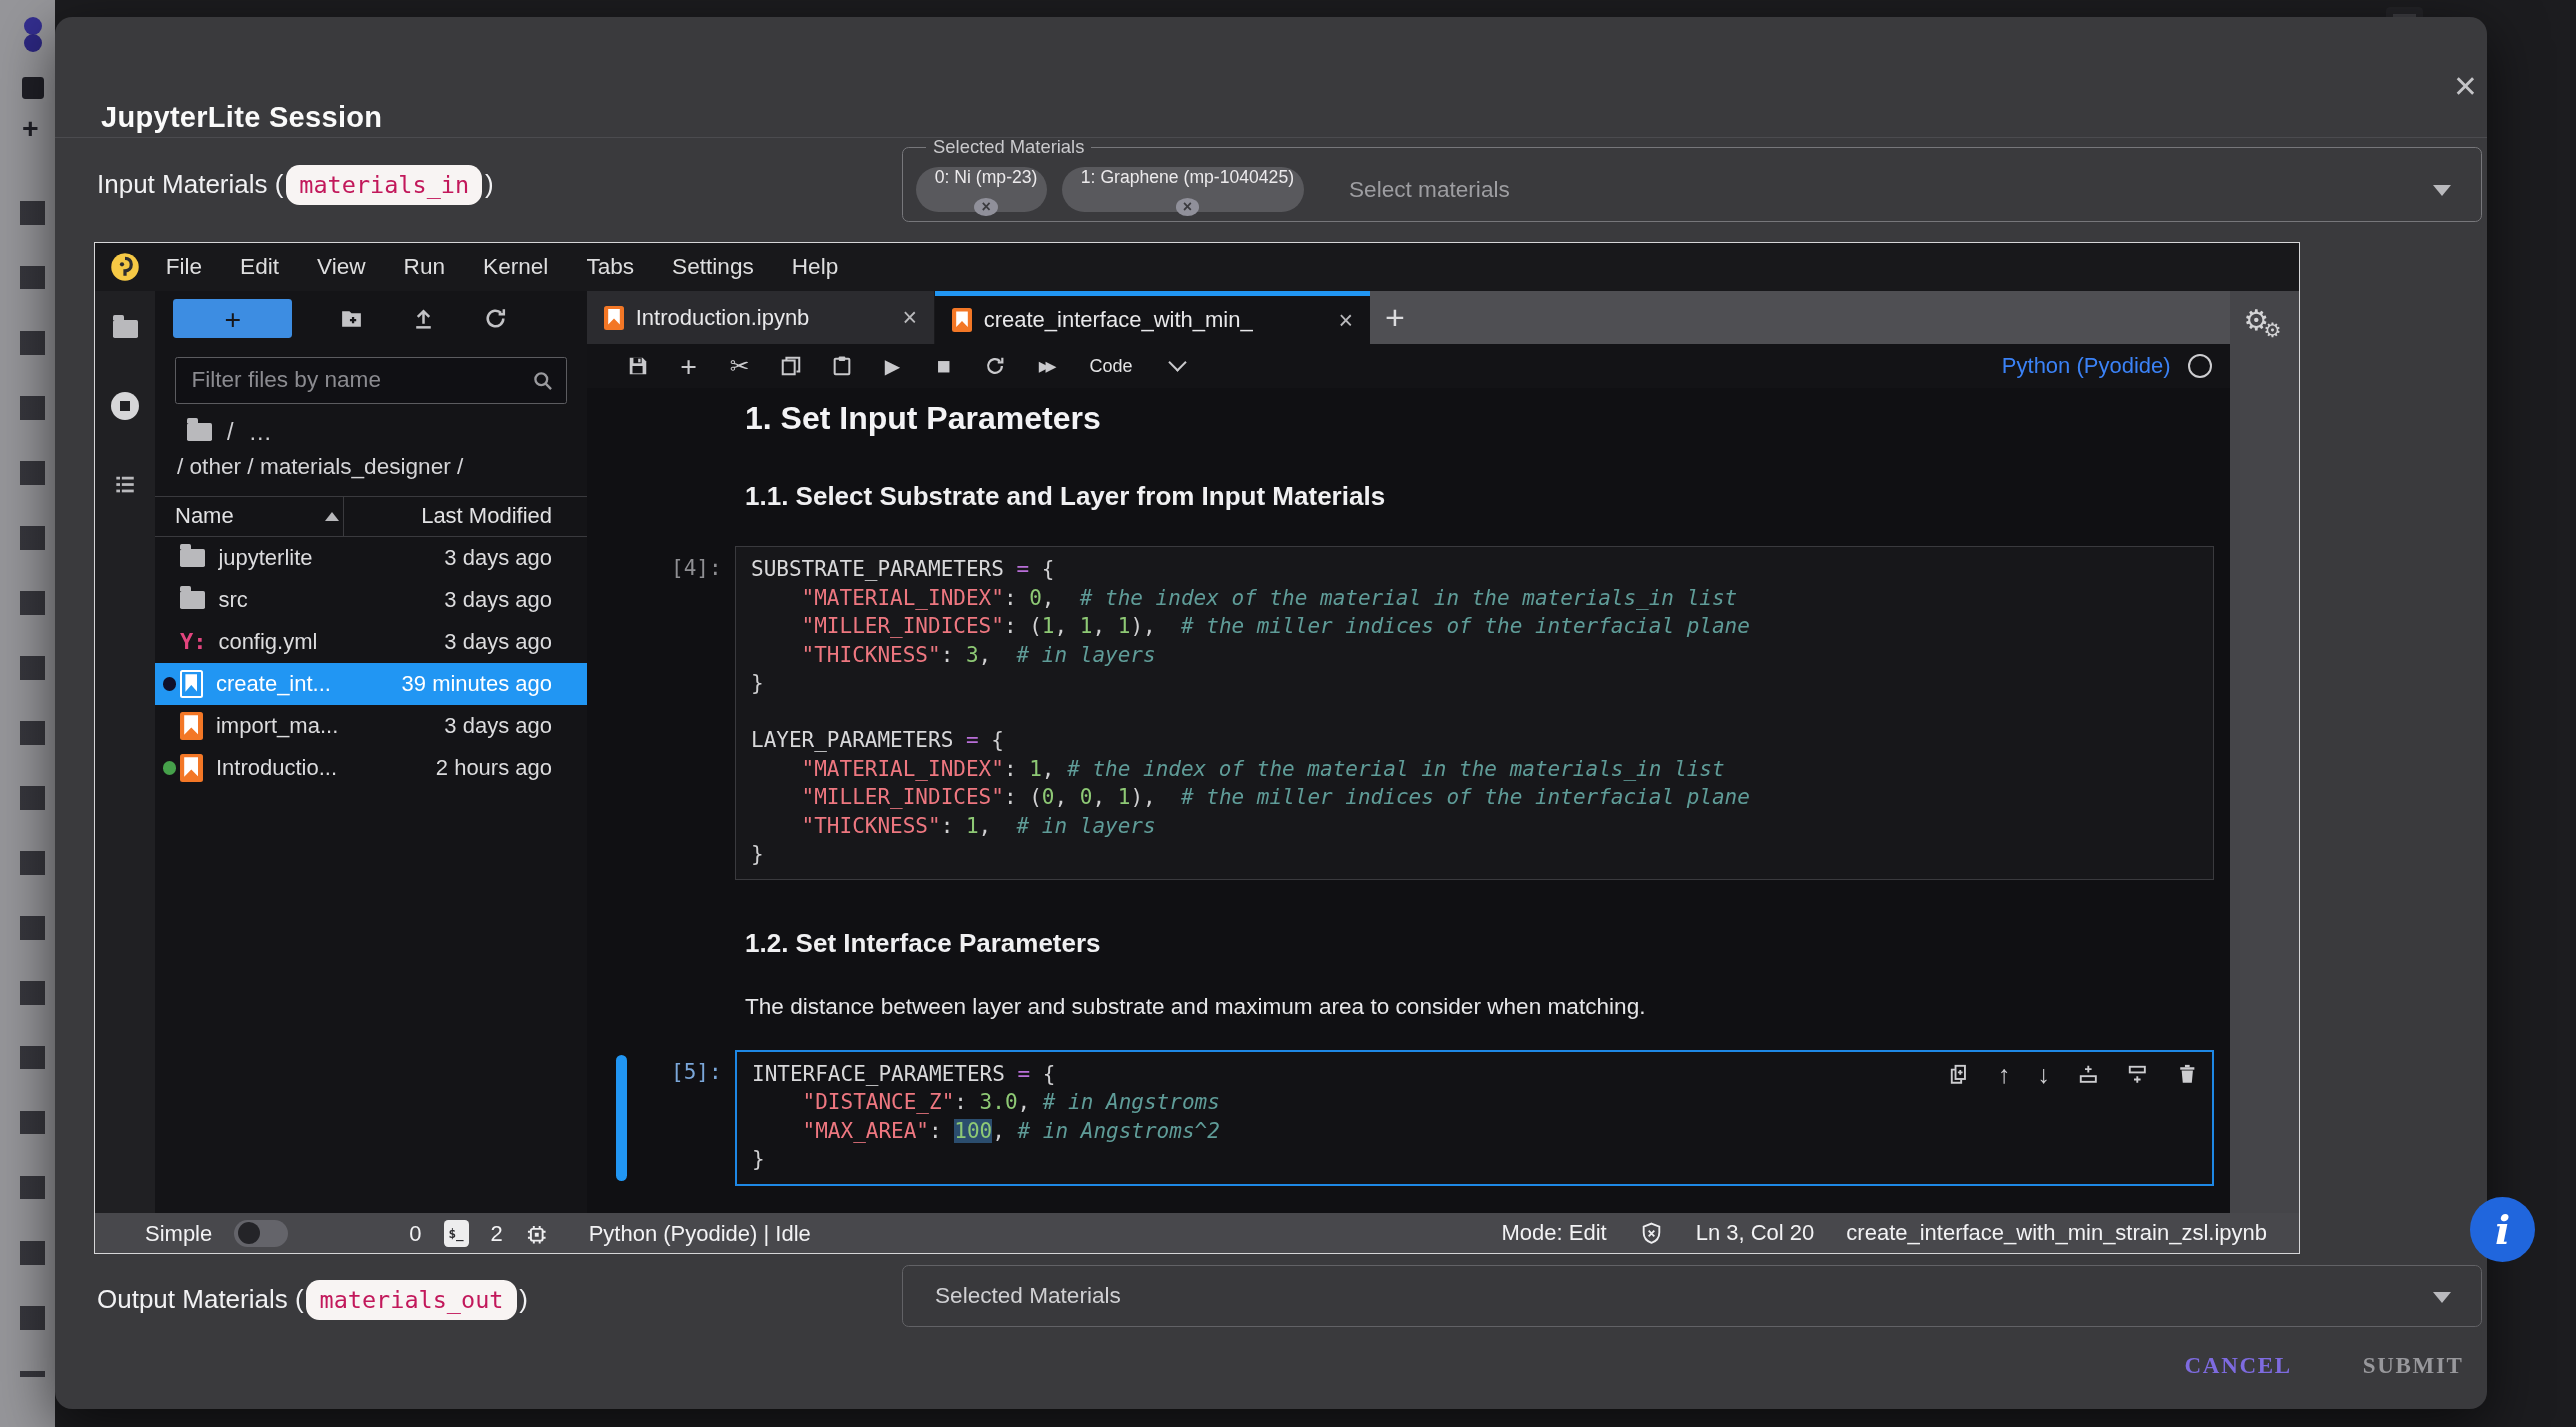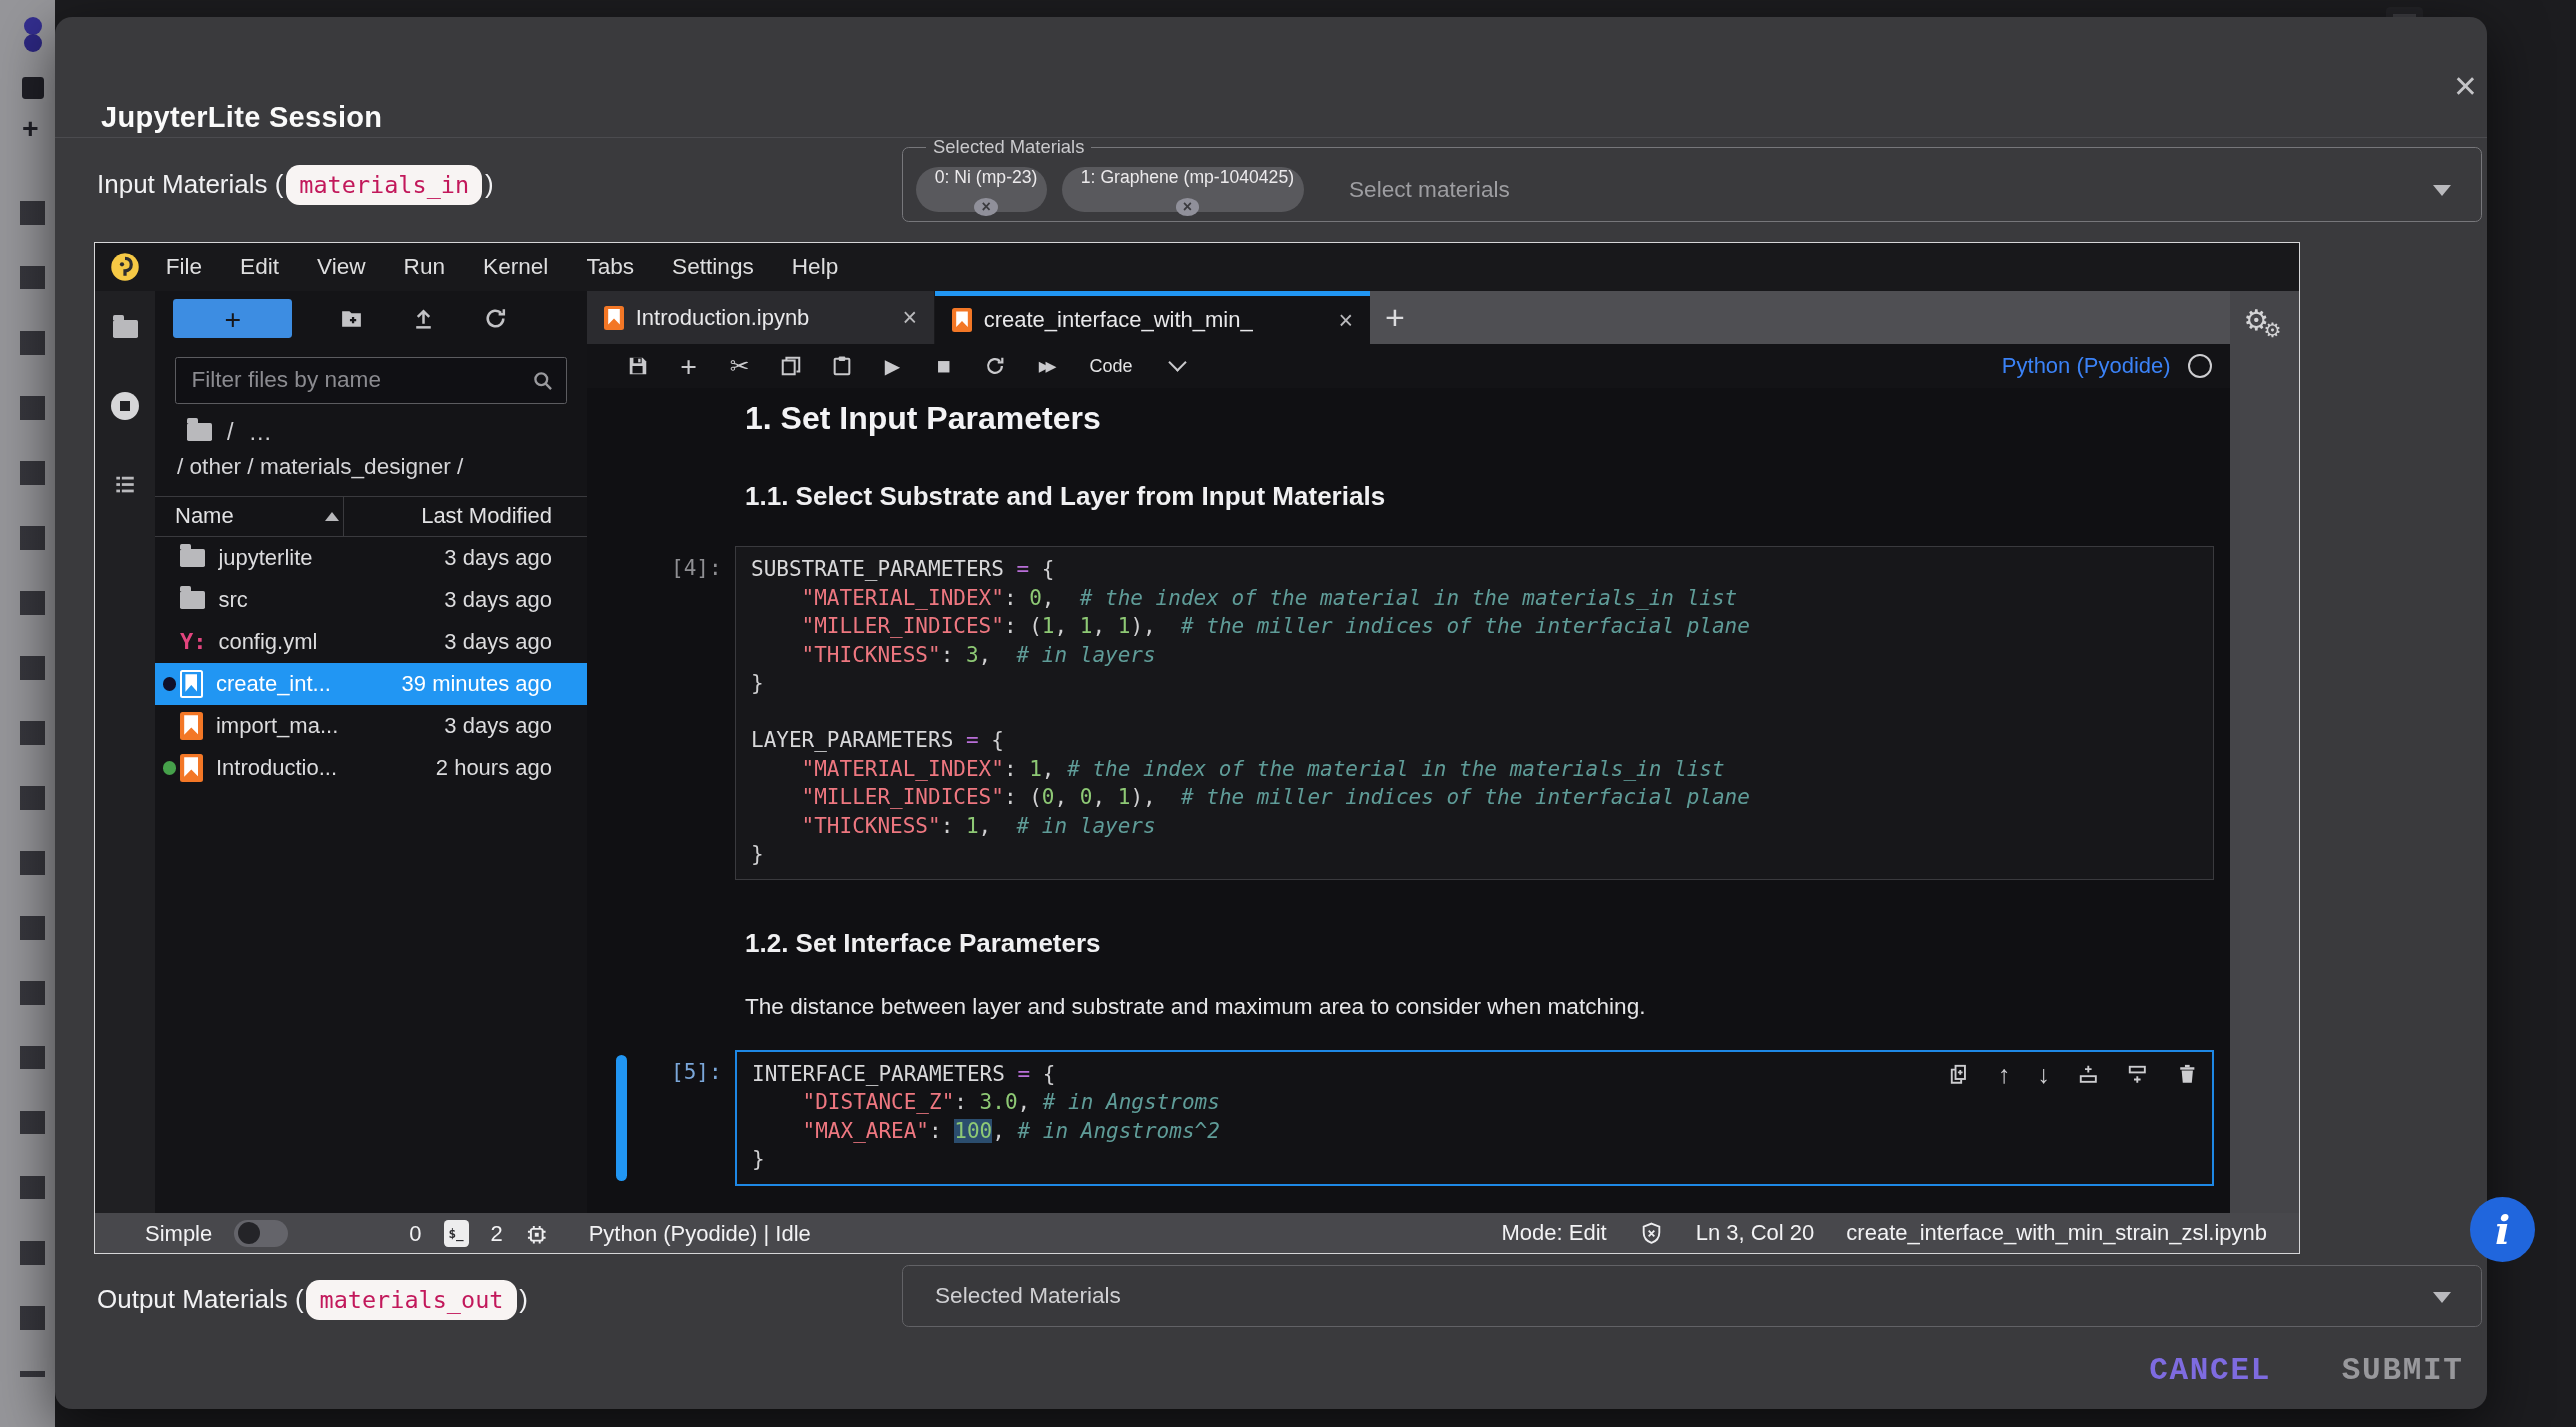--- a/index.html
+++ b/index.html
@@ -119,21 +119,21 @@
   .sb-left{display:flex;align-items:flex-end;gap:22px;}
   .toggle{width:54px;height:27px;border-radius:13.4px;background:#64646a;position:relative;cursor:pointer;}
   .toggle::after{content:"";position:absolute;left:3.4px;top:2.5px;width:22px;height:22px;border-radius:50%;background:#242428;}
   .term-count{margin-left:99px;}
   .term-badge{width:25px;height:27px;background:#ededee;border-radius:4.2px;color:#2a2a2e;font-family:"DejaVu Sans Mono",monospace;font-weight:700;font-size:12.6px;display:flex;align-items:center;justify-content:center;}
   .sb-right{margin-left:auto;display:flex;align-items:center;gap:32px;}
   
   .output-select{position:absolute;left:847px;top:1248px;width:1580px;height:62px;box-sizing:border-box;background:#39393c;border:0.8px solid #626266;border-radius:6.7px;display:flex;align-items:center;padding:0 59px 0 32px;color:#cfcfd2;font-size:22.6px;cursor:pointer;}
   
   .modal-actions{position:absolute;right:5px;top:1328px;display:flex;gap:34px;}
-  .modal-actions button{background:none;border:none;font-size:31px;font-weight:700;letter-spacing:1.7px;padding:8.4px 18.4px;cursor:pointer;font-family:Liberation Mono, monospace;}
+  .modal-actions button{background:none;border:none;font-size:23px;font-weight:700;letter-spacing:1.7px;padding:8.4px 18.4px;cursor:pointer;font-family:Liberation Serif, serif;}
   .btn-cancel{color:#7e6be0;}
   .btn-submit{color:#98989c;}
   .info-fab{position:absolute;left:2470px;top:1197px;width:65px;height:65px;border-radius:50%;background:#2066dd;color:#fff;display:flex;align-items:center;justify-content:center;font-family:"DejaVu Serif",serif;font-style:italic;font-weight:700;font-size:40px;cursor:pointer;}
 </style>
 </head>
 <body>
 
 <div class="stage">
 
   <div class="bg-strip">

